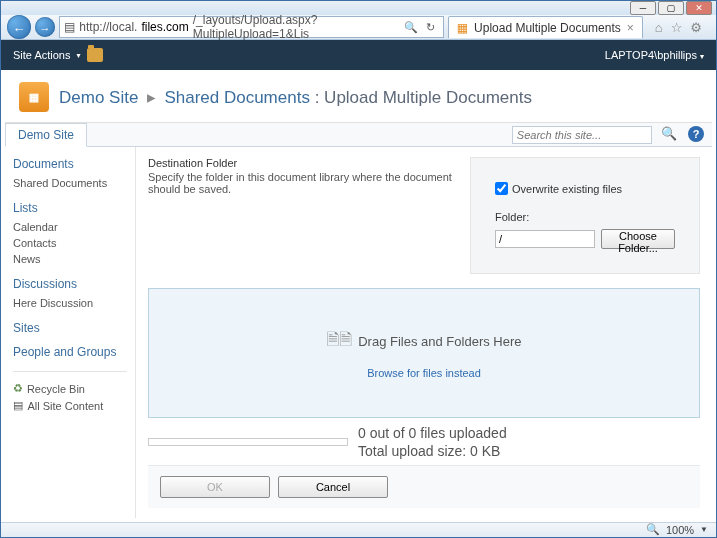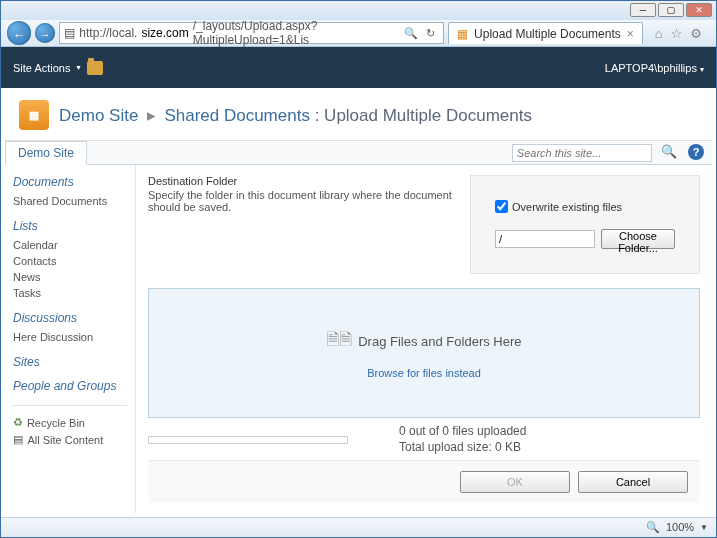--- a/index.html
+++ b/index.html
@@ -150,21 +150,21 @@
 .mag { color:#2e6bb0; font-size:13px; padding:0 4px; }
 
 .body-row {
   display:flex; flex:1;
 }
 .left-nav {
   width: 130px;
   padding: 10px 8px;
   font-size:12px;
 }
-.left-nav h4 { color:#3b6e9e; font-size:12px; font-weight:normal; margin-top:10px; margin-bottom:4px;font-style:italic; }
+.left-nav h4 { color:#3b6e9e; font-size:12px; font-weight:normal; margin-top:10px; margin-bottom:4px; }
 .left-nav h4:first-child { margin-top:0; }
 .left-nav a { display:block; color:#555; text-decoration:none; padding:2px 0; font-size:11px; }
 .left-nav .sep { border-top:1px solid #e4e4e4; margin:12px 0 8px 0; }
 .ln-item { display:flex; align-items:center; gap:4px; color:#555; font-size:11px; padding:2px 0; }
 .bin-ico { color:#5a8a4a; }
 
 .main-col {
   flex:1;
   border-left:1px solid #e4e4e4;
   padding: 10px 12px;
@@ -193,26 +193,26 @@
   height:130px;
   display:flex; flex-direction:column; align-items:center; justify-content:center;
   gap:12px;
   color:#444;
 }
 .dz-main { display:flex; align-items:center; gap:6px; font-size:13px; color:#555; }
 .dz-files { color:#888; font-size:16px; }
 .dz-link { color:#2e6bb0; font-size:11px; text-decoration:none; }
 .progress-wrap { margin-top:6px; display:flex; align-items:center; gap:10px; }
 .progress-wrap .bar { flex:0 0 200px; height:8px; border:1px solid #ccc; background:#fff; }
-.progress-txt { font-size:12px; color:#555; line-height:1.3;margin-left:41px; }
+.progress-txt { font-size:14px; color:#555; line-height:1.3; }
 
 .btn-row {
   border-top:1px solid #e4eaf0;
   padding:10px 12px;
-  display:flex; justify-content:flex-end; gap:8px;
+  display:flex; gap:8px;
   background:#f7f9fb;
   margin-top:4px;
 }
 .btn-row button { width:110px; height:22px; border:1px solid #8a8a8a; background:linear-gradient(#fdfdfd,#e6e6e6); border-radius:2px; font-size:11px; }
 .btn-row button:disabled { color:#aaa; }
 
 .status-bar {
   height:22px;
   border-top:1px solid #c4d2e0;
   background:linear-gradient(#f2f6fa,#e3ecf4);
@@ -231,21 +231,21 @@
     <div class="win-btn">▢</div>
     <div class="win-btn close">✕</div>
   </div>
 
   <div class="ie-toolbar">
     <div class="nav-btn">←</div>
     <div class="nav-btn" style="width:20px;height:20px;font-size:11px">→</div>
     <div class="url-bar">
       <span>▤</span>
       <span>http://local.</span>
-        <span class="domain">size.com</span>
+        <span class="domain">files.com</span>
         <span>/_layouts/Upload.aspx?MultipleUpload=1&amp;Lis</span>
       <div style="flex:1"></div>
       <div class="url-side">
         <span class="url-icon">🔍</span>
         <span class="url-icon">↻</span>
       </div>
     </div>
     <div class="tab-strip">
       <div class="tab">
         <span style="color:#e68a1c">▦</span>
@@ -295,21 +295,20 @@
     </div>
 
     <div class="body-row">
       <div class="left-nav">
         <h4>Documents</h4>
         <a href="#">Shared Documents</a>
         <h4>Lists</h4>
         <a href="#">Calendar</a>
         <a href="#">Contacts</a>
         <a href="#">News</a>
-        <a href="#">Tasks</a>
         <h4>Discussions</h4>
         <a href="#">Here Discussion</a>
         <h4>Sites</h4>
         <h4>People and Groups</h4>
         <div class="sep"></div>
         <div class="ln-item">
           <span class="bin-ico">♻</span>
           <span>Recycle Bin</span>
         </div>
         <div class="ln-item">
@@ -323,20 +322,21 @@
           <div class="left-main">
             <div class="sec-title">Destination Folder</div>
             <div class="sec-sub">Specify the folder in this document library where the document should be saved.</div>
           </div>
           <div class="right-panel">
             <div class="chk-row">
               <input type="checkbox" checked="" style="">
               <span>Overwrite existing files</span>
             </div>
             <div class="field-row">
+              <label>Folder:</label>
               <div class="fld-inline">
                 <input type="text" value="/" style="">
                 <button>Choose Folder...</button>
               </div>
             </div>
           </div>
         </div>
 
         <div class="dropzone">
           <div class="dz-main">

